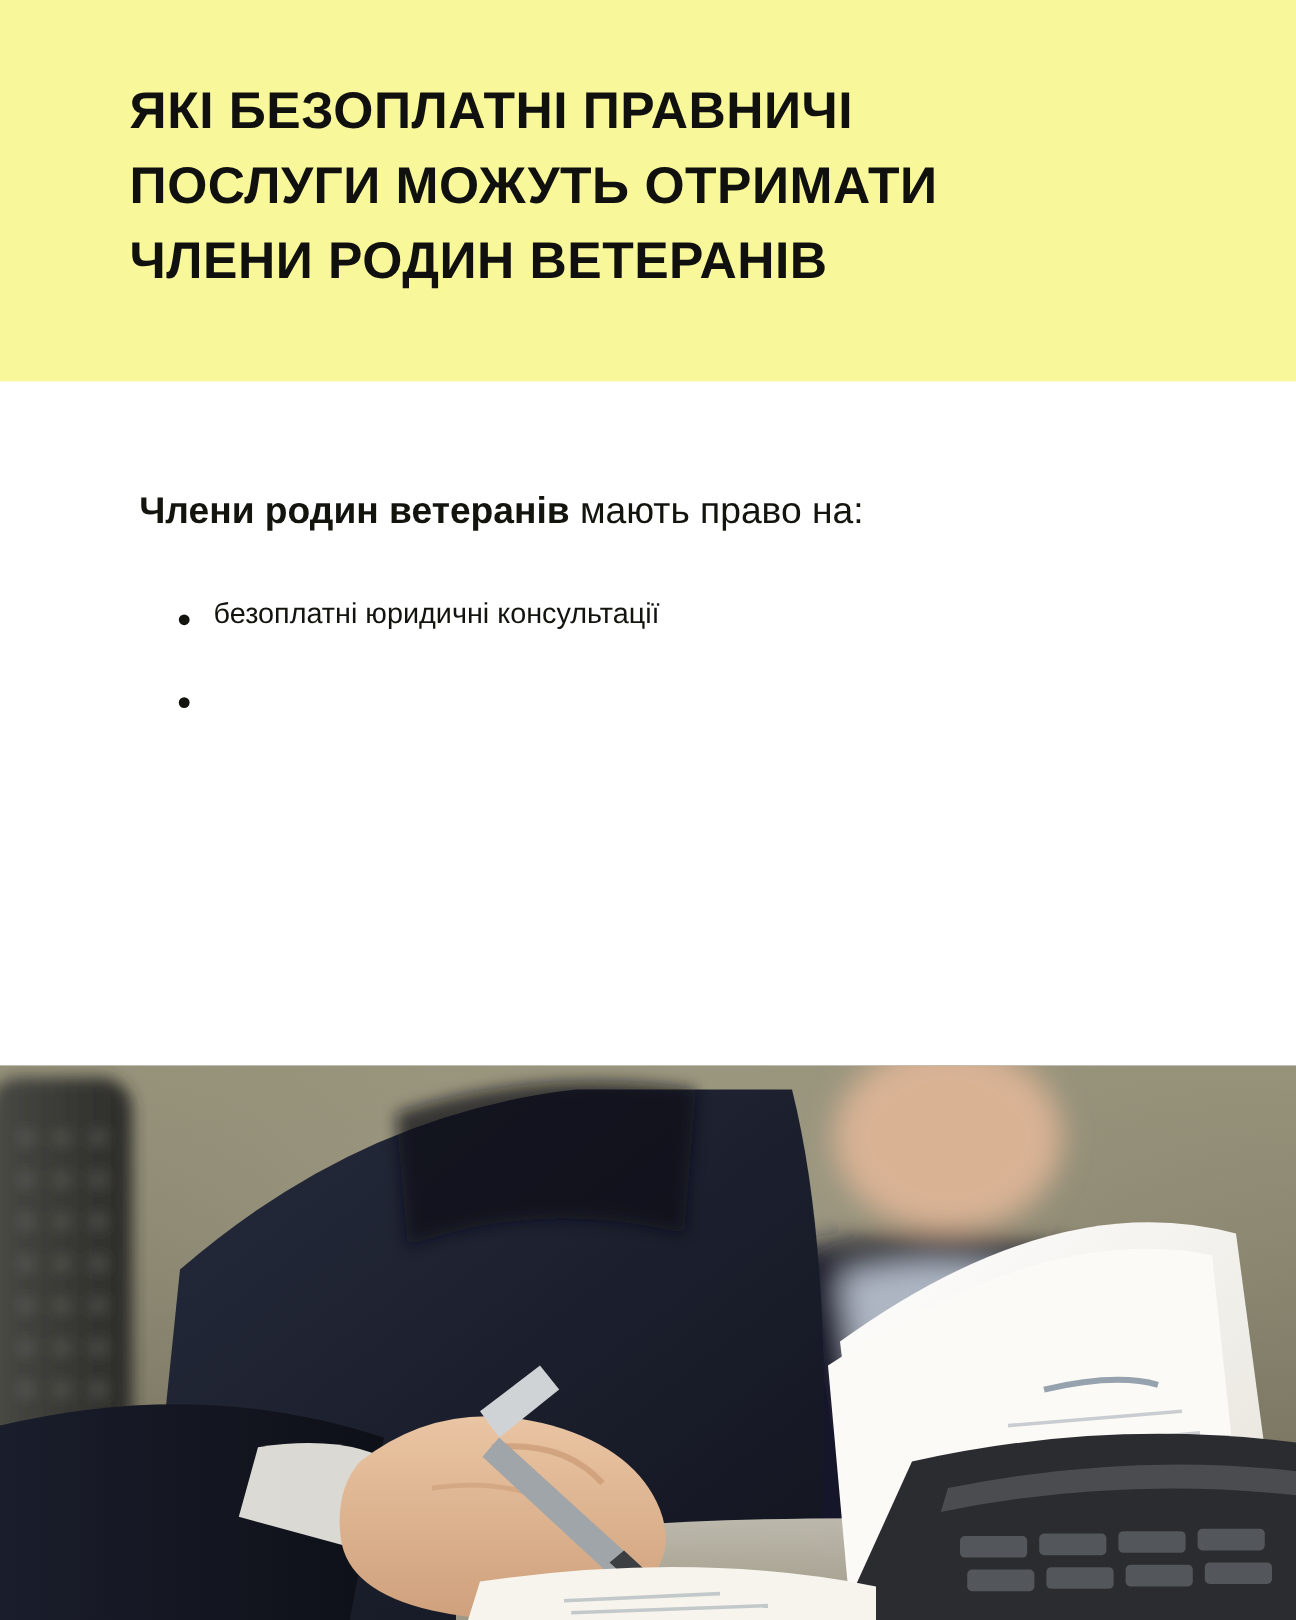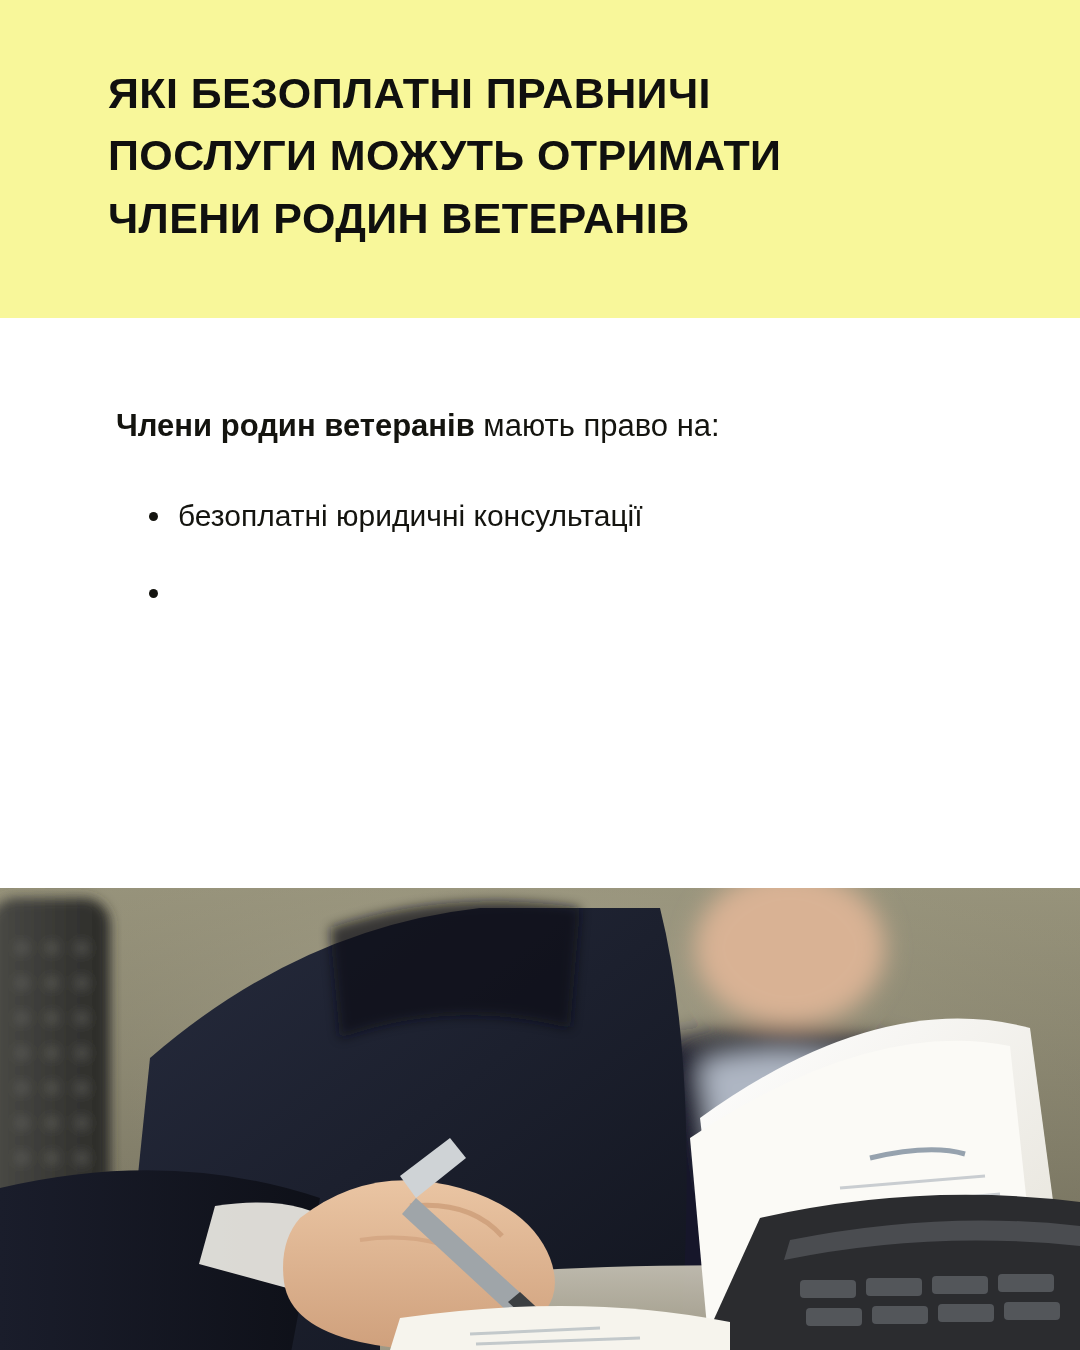--- a/index.html
+++ b/index.html
@@ -64,21 +64,21 @@
   .bullets {
     margin: 0;
     padding: 0;
     list-style: none;
   }
 
   .bullet-item {
     position: relative;
     padding-left: 62px;
     margin-bottom: 34px;
-    font-size: 30px;
+    font-size: 24px;
     line-height: 1.43;
     color: #14140f;
     max-width: 790px;
   }
   .bullet-item:last-child {
     margin-bottom: 0;
   }
   .bullet-dot {
     position: absolute;
     left: 33px;

